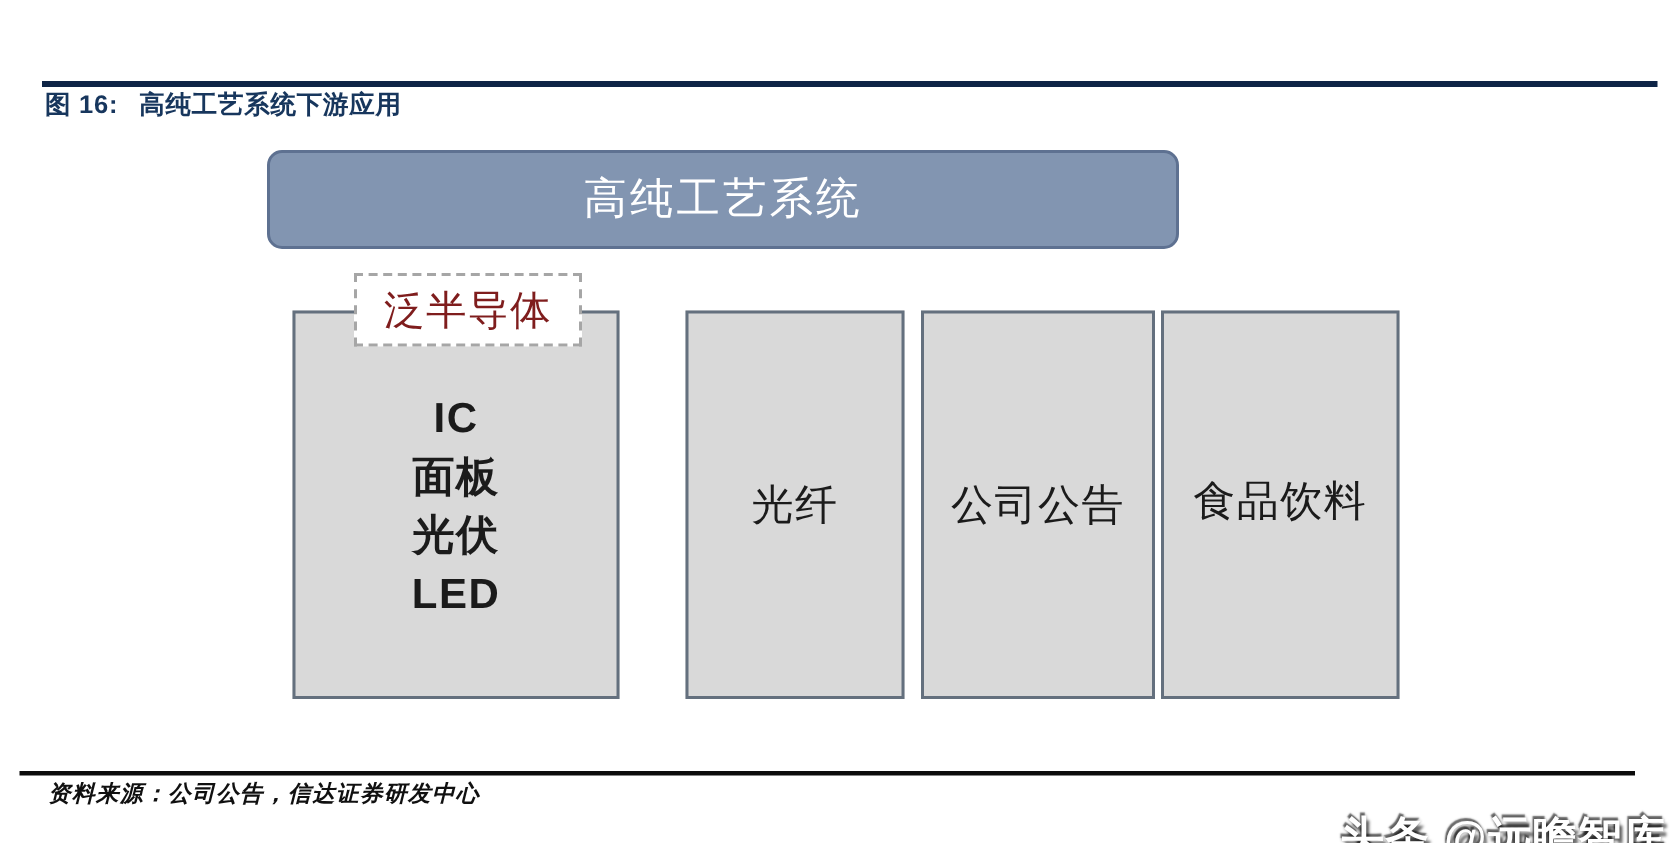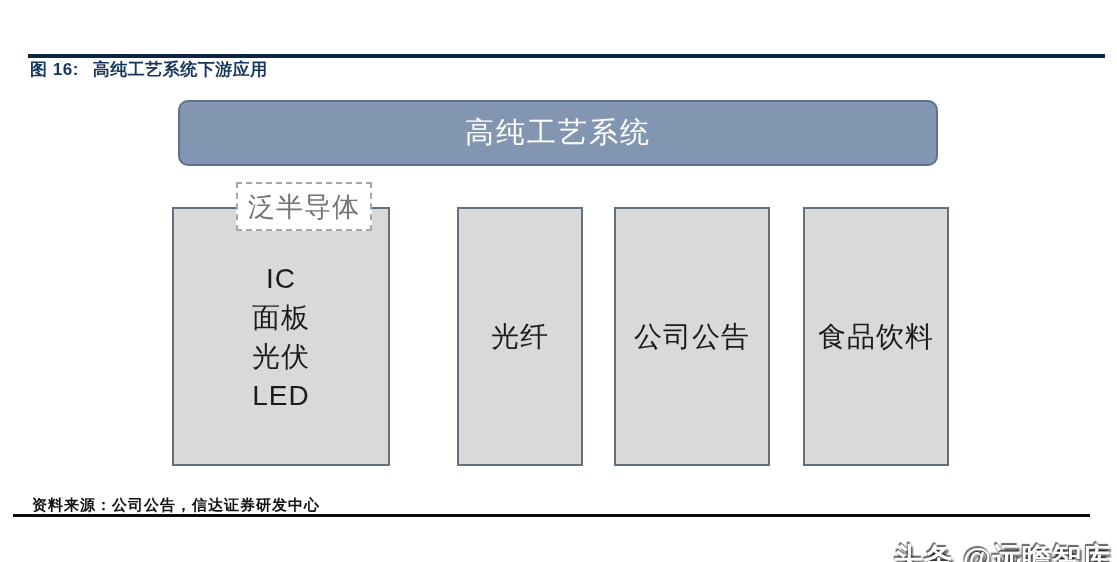--- a/index.html
+++ b/index.html
@@ -26,58 +26,58 @@
     font-size:17px;font-weight:bold;color:var(--title-color);
     white-space:nowrap;letter-spacing:0.5px;margin-top:36px;
   }
   .fig-header .fig-title{margin-left:14px;}
   .title-rule{
     position:absolute;left:28px;top:54px;
     width:1077px;height:4px;background:var(--title-rule);
   }
   .root-box{
     position:absolute;left:178px;top:100px;
-    width:760px;height:66px;
+    width:608px;height:66px;
     background:var(--header-fill);
     border:2px solid var(--header-border);
     border-radius:10px;
     display:flex;align-items:center;justify-content:center;
     color:#ffffff;font-size:29px;font-weight:500;letter-spacing:2px;
   }
   .leaf-box{
     position:absolute;top:207px;height:259px;
     background:var(--box-fill);
     border:2px solid var(--box-border);
     display:flex;flex-direction:column;align-items:center;justify-content:center;
     font-size:28px;line-height:39px;color:var(--box-text);
     text-align:center;letter-spacing:1px;
     z-index:1;
   }
-  .box-a{left:172px;width:218px;}
-  .box-b{left:457px;width:126px;align-items:center;}
+  .box-a{left:195px;width:218px;font-weight:bold;}
+  .box-b{left:457px;width:146px;align-items:center;}
   .box-c{left:614px;width:156px;}
-  .box-d{left:803px;width:146px;}
+  .box-d{left:774px;width:159px;font-family:Liberation Mono, monospace;}
   .overlay-label{
     position:absolute;left:236px;top:182px;
-    width:136px;height:49px;
+    width:152px;height:49px;
     background:#ffffff;
     border:2px dashed #A6A6A6;
     display:flex;align-items:center;justify-content:center;
-    font-size:27px;color:#737373;letter-spacing:1px;
+    font-size:27px;color:#7f1d1d;letter-spacing:1px;
     z-index:3;
   }
   .bottom-rule{
     position:absolute;left:13px;top:514px;
     width:1077px;height:3px;background:var(--bottom-rule);
     z-index:1;
   }
   .source-line{
-    position:absolute;left:32px;top:496px;
+    position:absolute;left:32px;top:520px;
     font-family:"Liberation Serif",serif;
-    font-weight:600;
+    font-style:italic;font-weight:600;
     font-size:15px;color:#101010;letter-spacing:1px;
     white-space:nowrap;
   }
   .watermark{
     position:absolute;right:5px;top:503px;
     font-size:29px;font-weight:bold;color:#ffffff;
     letter-spacing:1px;white-space:nowrap;
     text-shadow:
       2px 3px 2px rgba(0,0,0,0.60),
       -1px -2px 1px rgba(40,40,40,0.70),

